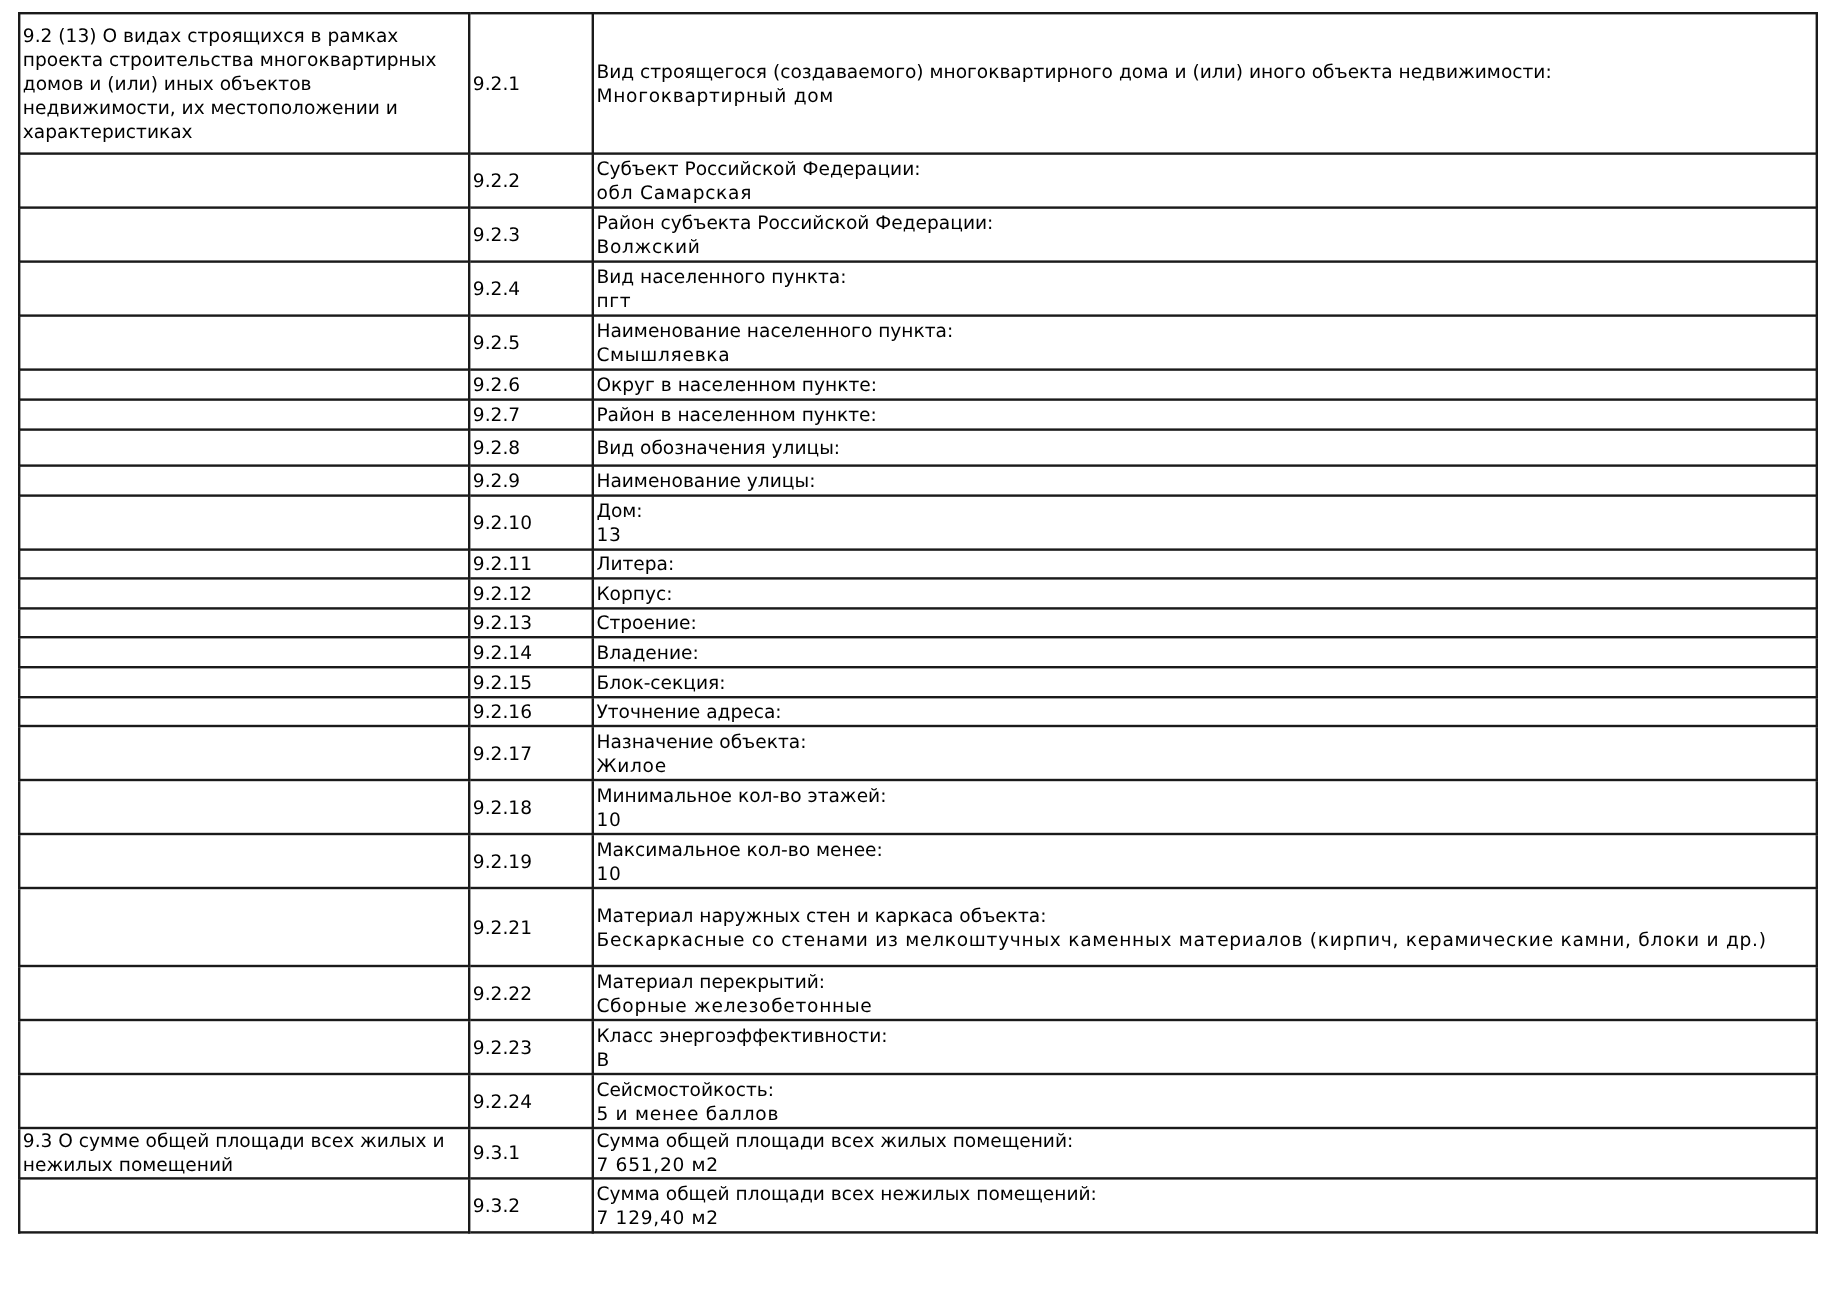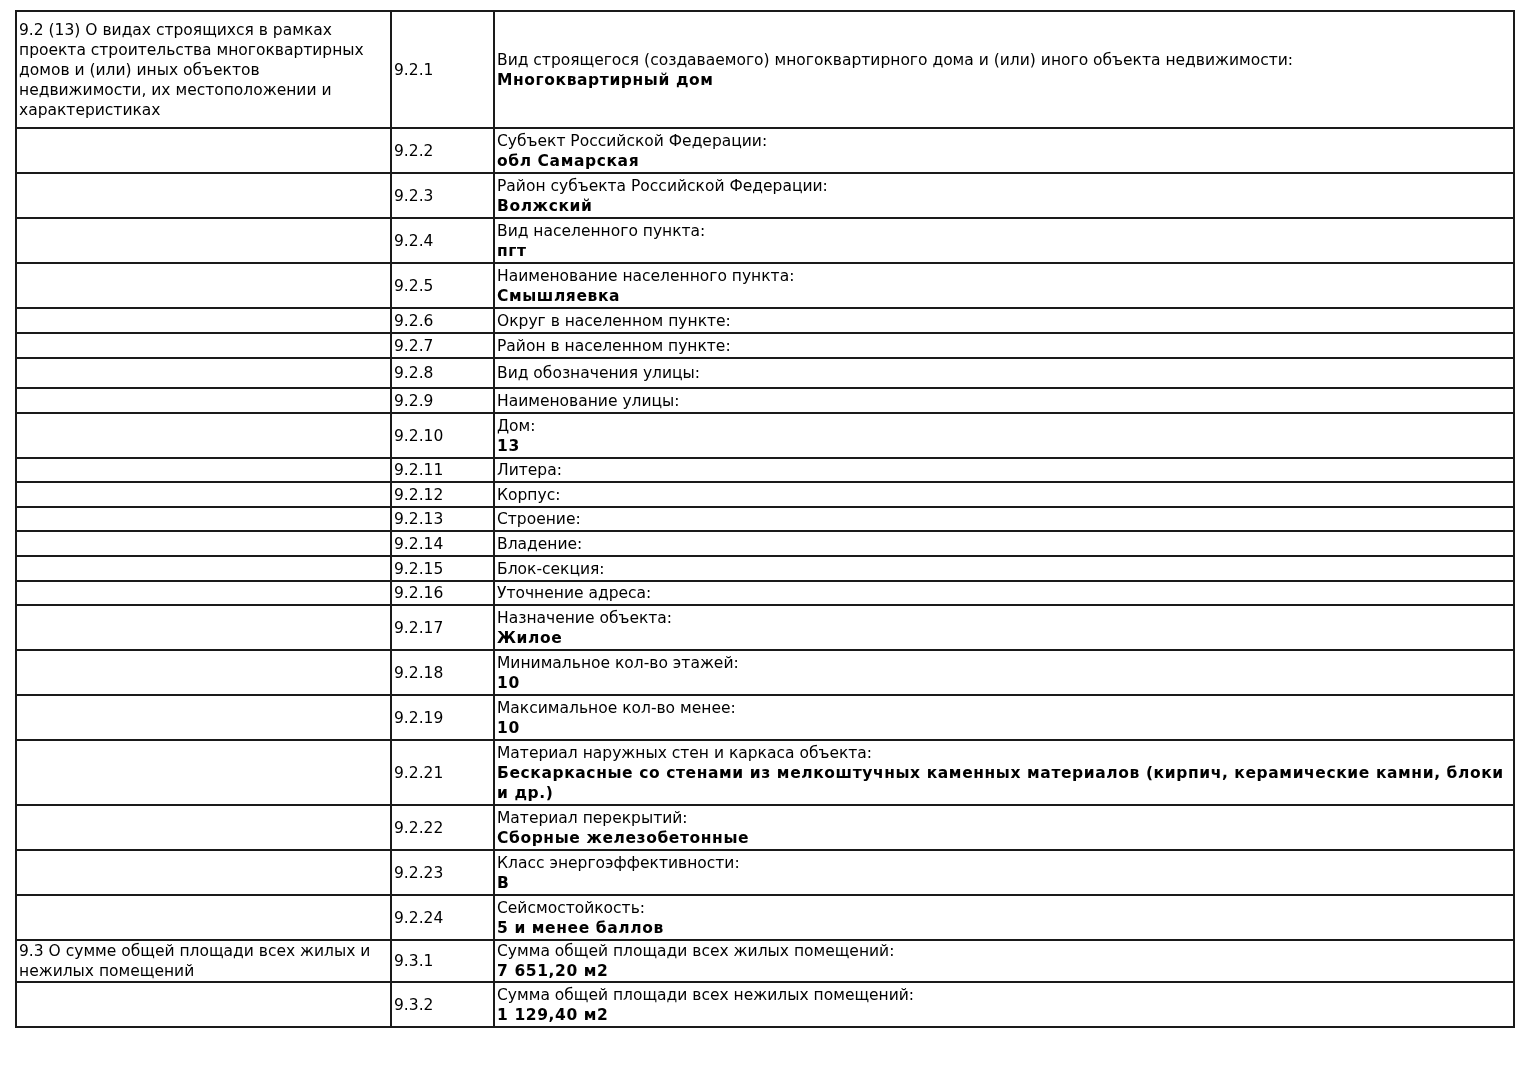--- a/index.html
+++ b/index.html
@@ -35,21 +35,21 @@
   col.c2 { width: 103px; }
   col.c3 { width: 1020px; }
   td.section {
     vertical-align: top;
     font-size: 15.5px;
     line-height: 20.5px;
   }
   td.num { vertical-align: middle; }
   td.content { vertical-align: middle; padding-left: 2px; }
   .lbl { display: block; }
-  .val { display: block; font-weight: bold; letter-spacing: 0.6px; }
+  .val { display: block; font-weight: normal; letter-spacing: 0.6px; }
   .val:empty { display: none; }
 </style>
 </head>
 <body>
 
 <table class="doc">
   <colgroup>
       <col class="c1">
       <col class="c2">
       <col class="c3">
@@ -235,17 +235,17 @@
         <td class="content">
           <span class="lbl">Сумма общей площади всех жилых помещений:</span>
           <span class="val">7 651,20 м2</span>
         </td>
       </tr>
       <tr style="height: 45px;">
         <td class="section"></td>
         <td class="num">9.3.2</td>
         <td class="content">
           <span class="lbl">Сумма общей площади всех нежилых помещений:</span>
-          <span class="val">1 129,40 м2</span>
+          <span class="val">7 129,40 м2</span>
         </td>
       </tr>
     </tbody>
 </table>
 
 </body></html>

